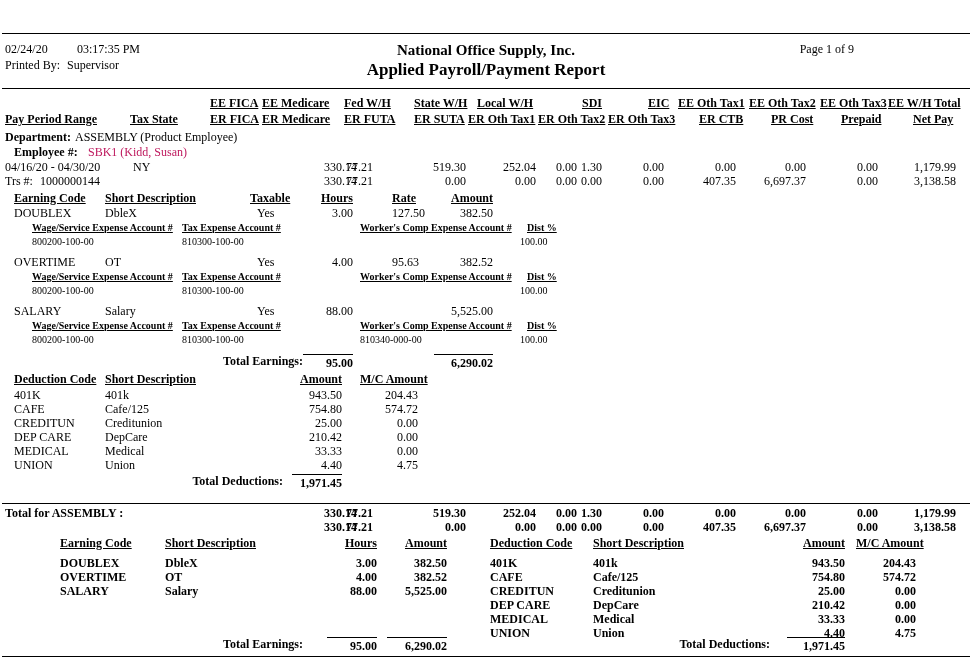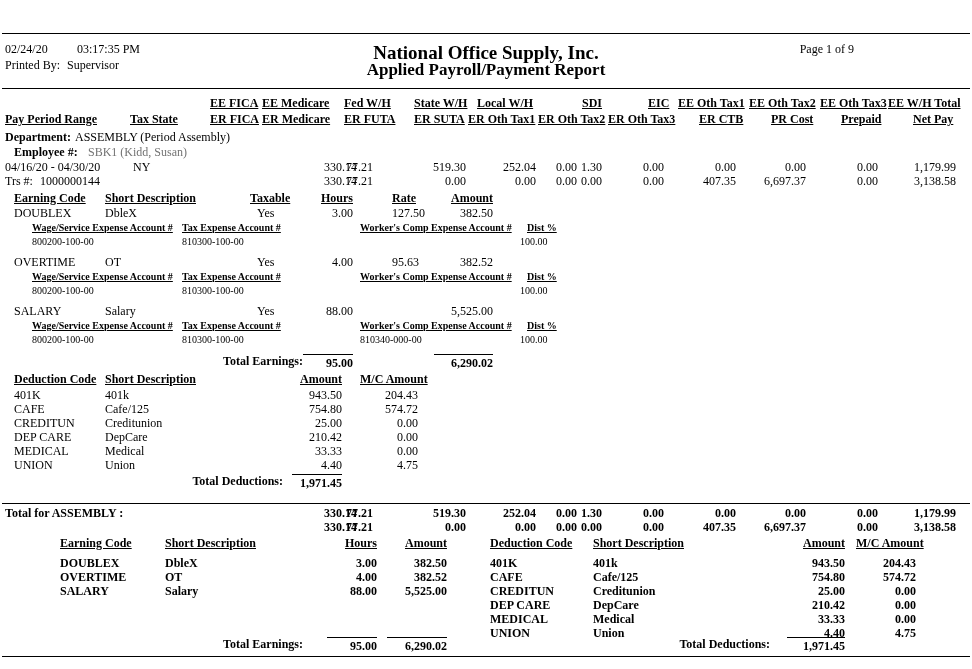--- a/index.html
+++ b/index.html
@@ -3,21 +3,21 @@
 <meta charset="utf-8">
 <style>
   html,body{margin:0;padding:0;background:#fff}
   .page{position:relative;width:972px;height:669px;background:#fff;
         font-family:"Liberation Serif",serif;font-size:12px;color:#000;overflow:hidden}
   .row{position:absolute;left:0;width:860px;height:14px}
   .abs{position:absolute;top:0;white-space:nowrap}
   .b{font-weight:bold}
   .u{text-decoration:underline}
   .sm{font-size:10px}
-  .blue{color:#737373}
+  .blue{color:#be185d}
   .ctr{left:0;width:972px;text-align:center}
   .hline{position:absolute;left:2px;width:968px;height:0;border-top:1px solid #000}
   .ovl{border-top:1px solid #000;padding-top:1px}
   
   .tc1{left:297px;width:60px;text-align:right}
   .tc2{left:346px;width:55px;text-align:left}
   .tc3{left:406px;width:60px;text-align:right}
   .tc4{left:476px;width:60px;text-align:right}
   .tc5{left:522px;width:55px;text-align:right}
   .tc6{left:552px;width:50px;text-align:right}
@@ -46,21 +46,21 @@
 </head>
 <body>
 
 <div class="page">
 
   <div class="hline" style="top:33px"></div>
 
   <div class="row" style="top:42px">
     <span class="abs" style="left:5px">02/24/20</span>
     <span class="abs" style="left:77px">03:17:35 PM</span>
-    <span class="abs ctr b" style="font-size:19px">National Office Supply, Inc.</span>
+    <span class="abs ctr b" style="font-size:15px">National Office Supply, Inc.</span>
     <span class="abs" style="right:6px">Page 1 of 9</span>
   </div>
 
   <div class="row" style="top:60px;height:22px">
     <span class="abs ctr b" style="font-size:17px">Applied Payroll/Payment Report</span>
   </div>
 
   <div class="row" style="top:58px">
     <span class="abs" style="left:5px">Printed By:</span>
     <span class="abs" style="left:67px">Supervisor</span>
@@ -93,21 +93,21 @@
     <span class="abs b u" style="left:538px">ER Oth Tax2</span>
     <span class="abs b u" style="left:608px">ER Oth Tax3</span>
     <span class="abs b u" style="left:699px">ER CTB</span>
     <span class="abs b u" style="left:771px">PR Cost</span>
     <span class="abs b u" style="left:841px">Prepaid</span>
     <span class="abs b u" style="left:913px">Net Pay</span>
   </div>
 
   <div class="row" style="top:130px">
     <span class="abs b" style="left:5px">Department:</span>
-    <span class="abs" style="left:75px">ASSEMBLY (Period Assembly)</span>
+    <span class="abs" style="left:75px">ASSEMBLY (Product Employee)</span>
   </div>
   <div class="row" style="top:145px">
     <span class="abs b" style="left:14px">Employee #:</span>
     <span class="abs blue" style="left:88px">SBK1 (Kidd, Susan)</span>
   </div>
 
   <div class="row" style="top:160px">
     <span class="abs" style="left:5px">04/16/20 - 04/30/20</span>
     <span class="abs" style="left:133px">NY</span>
     <span class="abs tc1">330.14</span>

